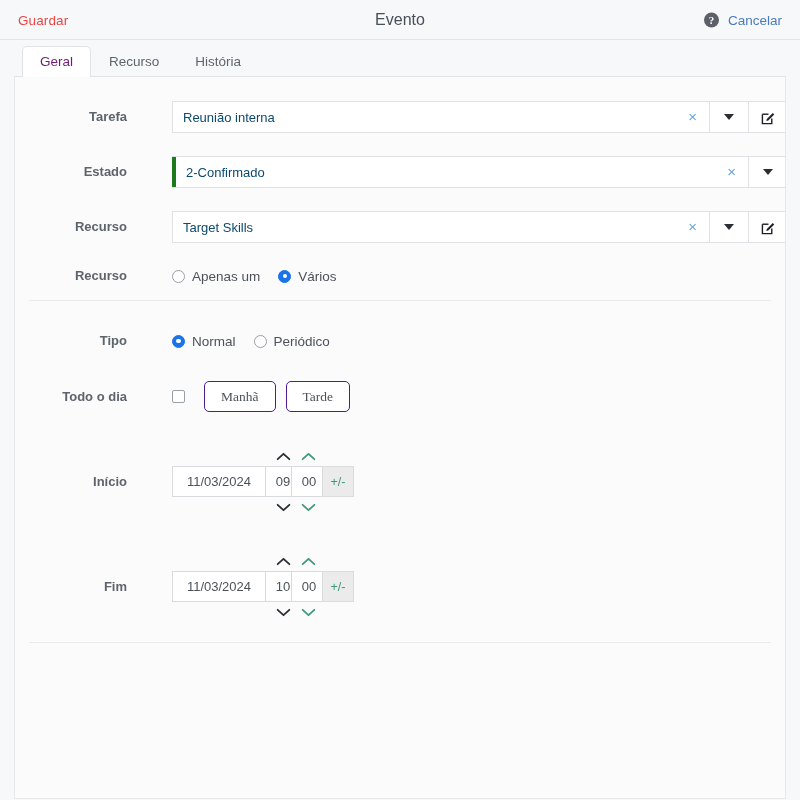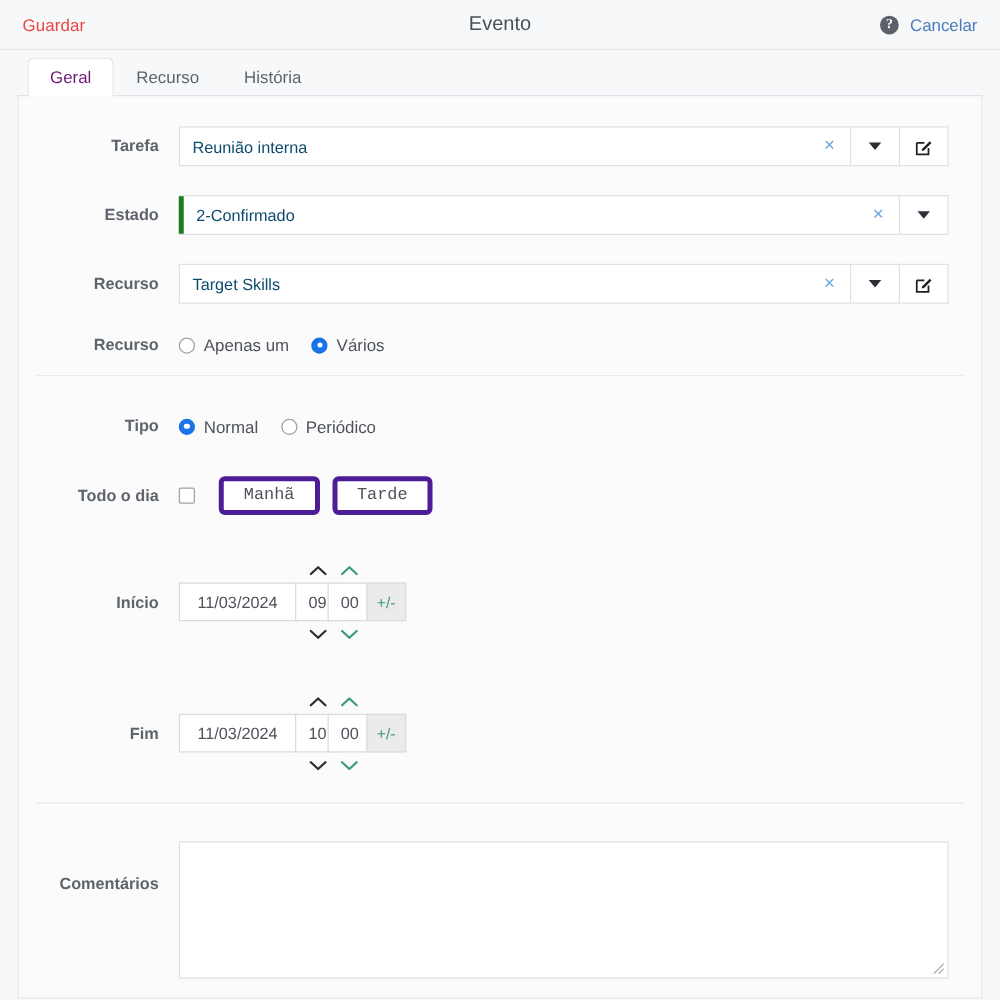--- a/index.html
+++ b/index.html
@@ -88,20 +88,21 @@
     padding-top: 12px;
     overflow: hidden;
   }
 
   .row {
     display: flex;
     align-items: center;
     padding: 12px 0 0 0;
     margin-bottom: 11px;
     min-height: 32px;
+    gap: 29px;
   }
   .lbl {
     width: 128px;
     flex: 0 0 128px;
     text-align: right;
     padding-right: 16px;
     font-size: 13px;
     font-weight: bold;
     color: #5e646c;
     line-height: 1.2;
@@ -188,27 +189,27 @@
     background: #fff; border-radius: 2px;
     flex: 0 0 13px;
     cursor: pointer;
   }
 
   
   .pill {
     height: 31px;
     padding: 0 16px;
     background: #fff;
-    border: 4px solid #4c1d95;
+    border: 1px solid #4c1d95;
     border-radius: 5px;
     font-size: 13.5px;
     color: #4d525a;
     display: flex; align-items: center; justify-content: center;
     cursor: pointer;
-    font-family: Liberation Mono, monospace;
+    font-family: Liberation Serif, serif;
   }
 
   
   .dt-wrap { display: flex; align-items: center; }
   .dt-date {
     width: 94px; height: 31px;
     border: 1px solid #d8dade; background: #fff;
     font-size: 13px; color: #4d525a;
     display: flex; align-items: center; justify-content: center;
   }
@@ -490,24 +491,14 @@
           <div class="pm-btn">+/-</div>
           <div class="spin-spacer"></div>
         </div>
       </div>
     </div>
   </div>
 
 
   <div class="divider"></div>
 
-  <div class="row" style="align-items:flex-start;margin-top:16px;">
-    <div class="lbl" style="padding-top:26px;">Comentários</div>
-    <div class="ctl">
-      <div class="ta">
-        <svg class="ta-grip" viewBox="0 0 10 10">
-          <path d="M9 1 L1 9 M9 5 L5 9" stroke="#aeb2b8" stroke-width="1" fill="none"></path>
-        </svg>
-      </div>
-    </div>
-  </div>
 
 </div>
 
 </body></html>

